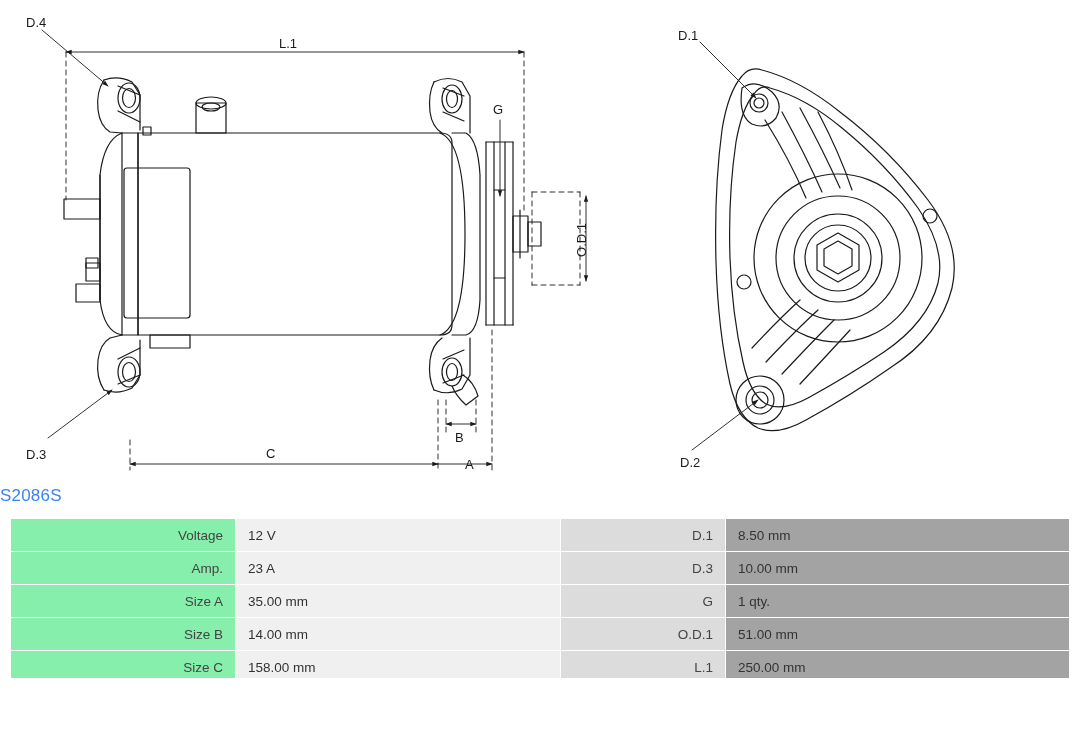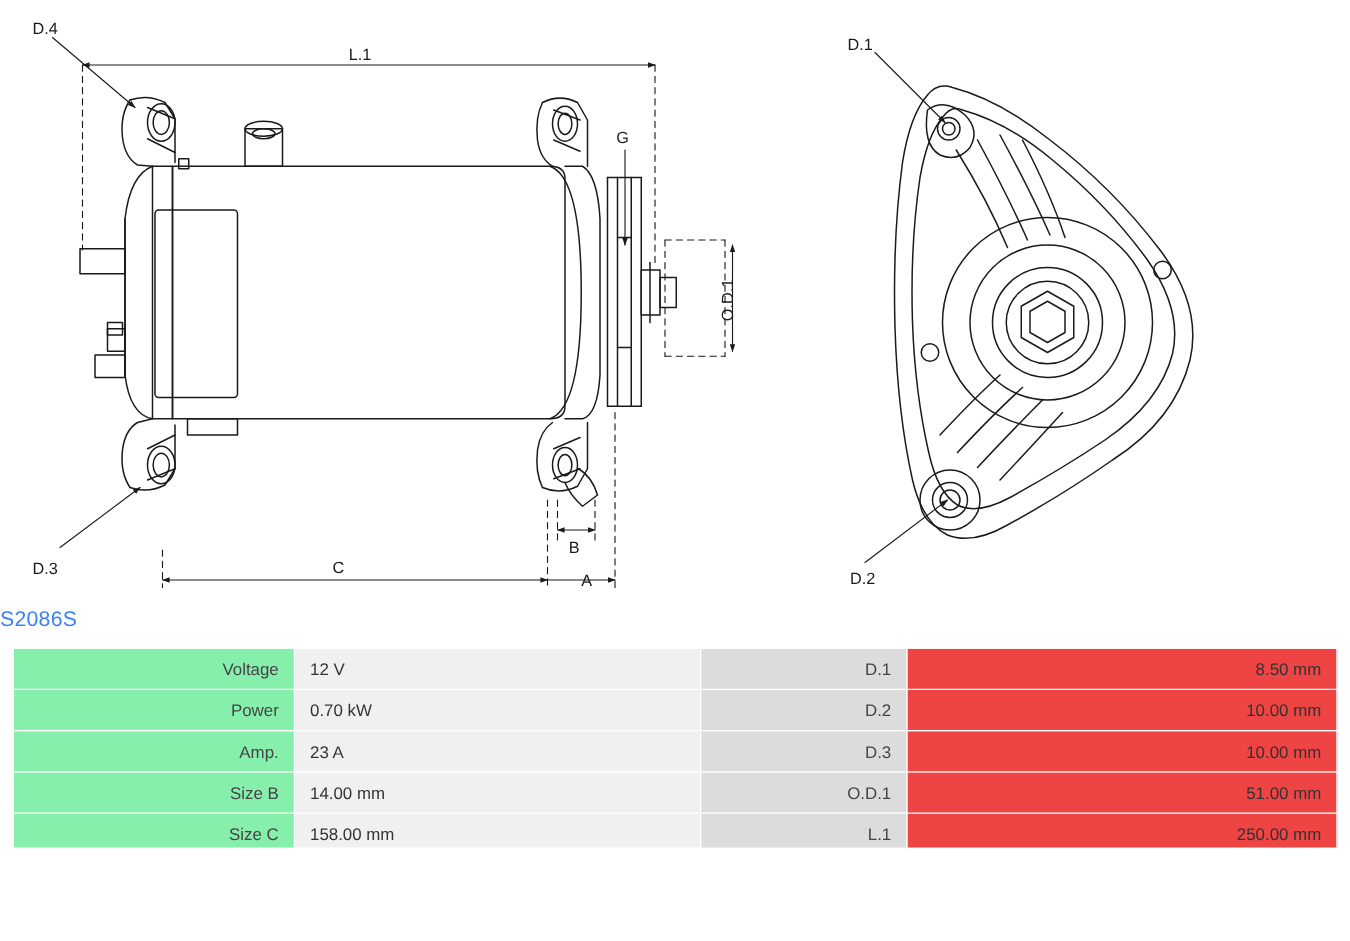--- a/index.html
+++ b/index.html
@@ -52,22 +52,21 @@
     width: 325px;
     color: #333;
   }
   td.lbl2 {
     background: #dcdcdc;
     text-align: right;
     width: 165px;
     color: #444;
   }
   td.val2 {
-    background: #ef4444;
-    text-align: right;
+    background: #a3a3a3;
     color: #333;
   }
   td.empty { background: #f0f0f0; border: 1px solid #ffffff; }
   td.empty-lbl { background: #dcdcdc; border: 1px solid #ffffff; }
 
   svg text {
     font-family: "Liberation Sans", sans-serif;
     font-size: 13px;
     fill: #1a1a1a;
   }
@@ -237,32 +236,32 @@
 
   <table class="specs">
     <tbody>
       <tr>
         <td class="lbl">Voltage</td>
         <td class="val">12 V</td>
         <td class="lbl2">D.1</td>
         <td class="val2">8.50 mm</td>
       </tr>
       <tr>
-        <td class="lbl">Power</td>
-        <td class="val">0.70 kW</td>
-        <td class="lbl2">D.2</td>
-        <td class="val2">10.00 mm</td>
-      </tr>
-      <tr>
         <td class="lbl">Amp.</td>
         <td class="val">23 A</td>
         <td class="lbl2">D.3</td>
         <td class="val2">10.00 mm</td>
       </tr>
       <tr>
+        <td class="lbl">Size A</td>
+        <td class="val">35.00 mm</td>
+        <td class="lbl2">G</td>
+        <td class="val2">1 qty.</td>
+      </tr>
+      <tr>
         <td class="lbl">Size B</td>
         <td class="val">14.00 mm</td>
         <td class="lbl2">O.D.1</td>
         <td class="val2">51.00 mm</td>
       </tr>
       <tr>
         <td class="lbl">Size C</td>
         <td class="val">158.00 mm</td>
         <td class="lbl2">L.1</td>
         <td class="val2">250.00 mm</td>

